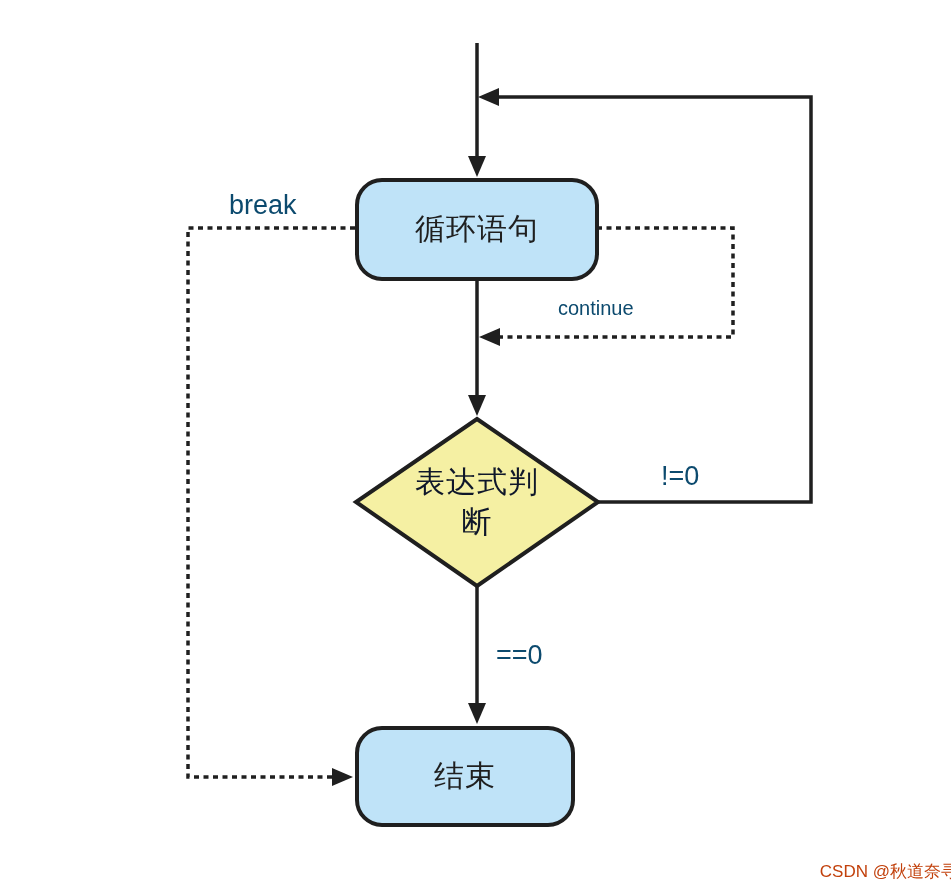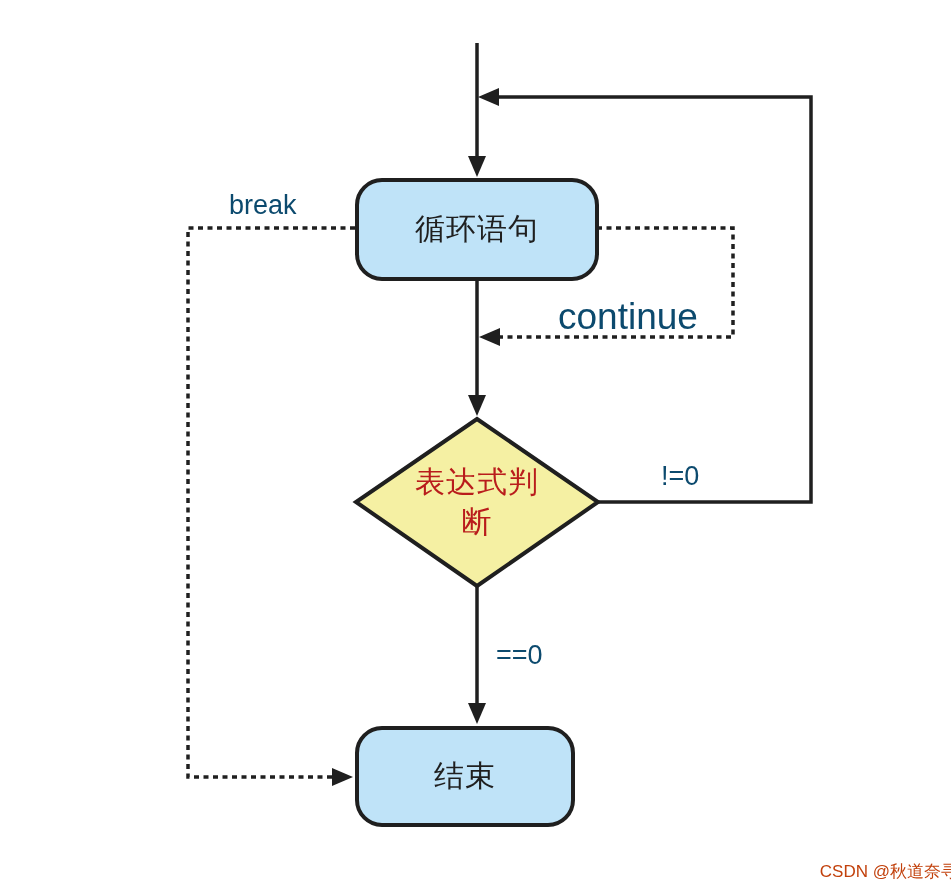--- a/index.html
+++ b/index.html
@@ -36,36 +36,36 @@
   .node-end   { left: 343px; top: 726px; width: 220px; height: 101px; }
 
   .diamond-label {
     position: absolute;
     left: 365px; top: 460px;
     width: 200px; height: 84px;
     display: flex;
     flex-direction: column;
     align-items: center;
     justify-content: center;
-    color: #b91c1c;
+    color: #0f172a;
     font-size: 30px;
     line-height: 40px;
     letter-spacing: 1px;
     text-align: center;
   }
 
   .edge-label {
     position: absolute;
     color: #0c4a6e;
     font-size: 27px;
     line-height: 1.1;
     white-space: nowrap;
   }
   .label-break    { left: 217px; top: 191px; }
-  .label-continue { left: 546px; top: 297px; font-size: 37px; }
+  .label-continue { left: 546px; top: 297px; font-size: 20px; }
   .label-neq      { left: 649px; top: 462px; }
   .label-eq       { left: 484px; top: 641px; }
 
   .watermark {
     position: absolute;
     right: 5px;
     top: 860px;
     color: #c2410c;
     font-size: 17px;
     white-space: nowrap;

